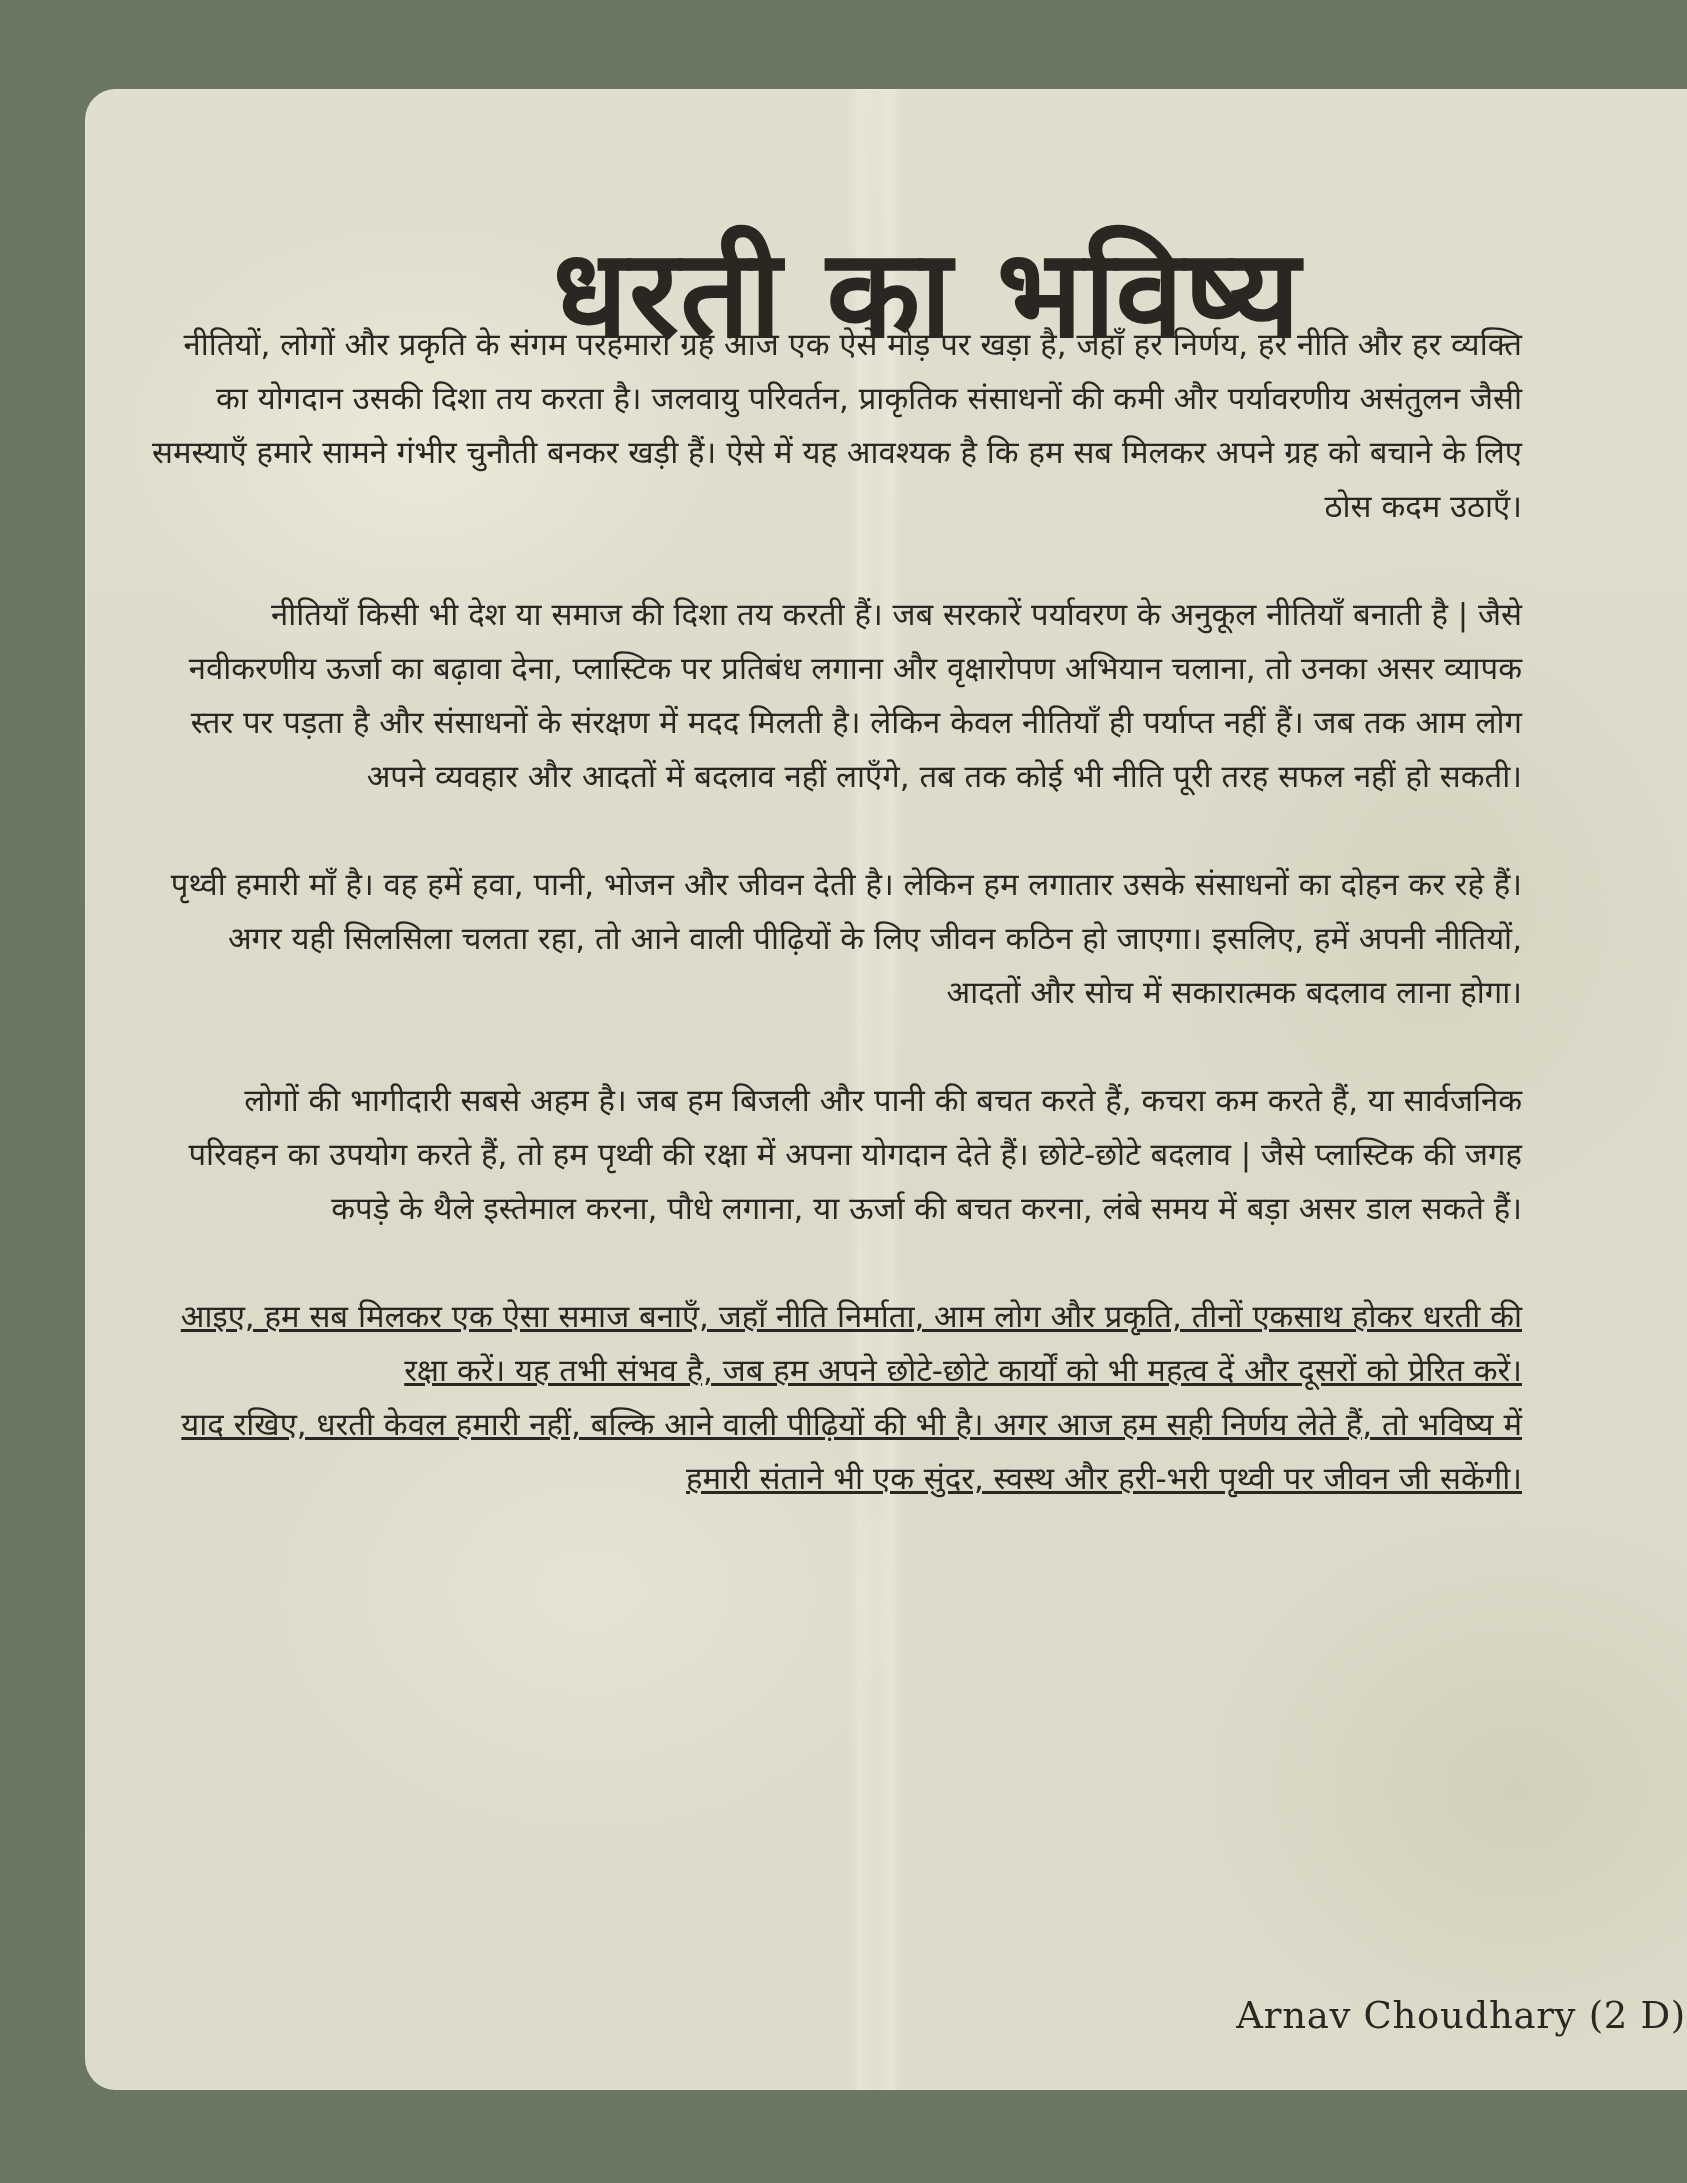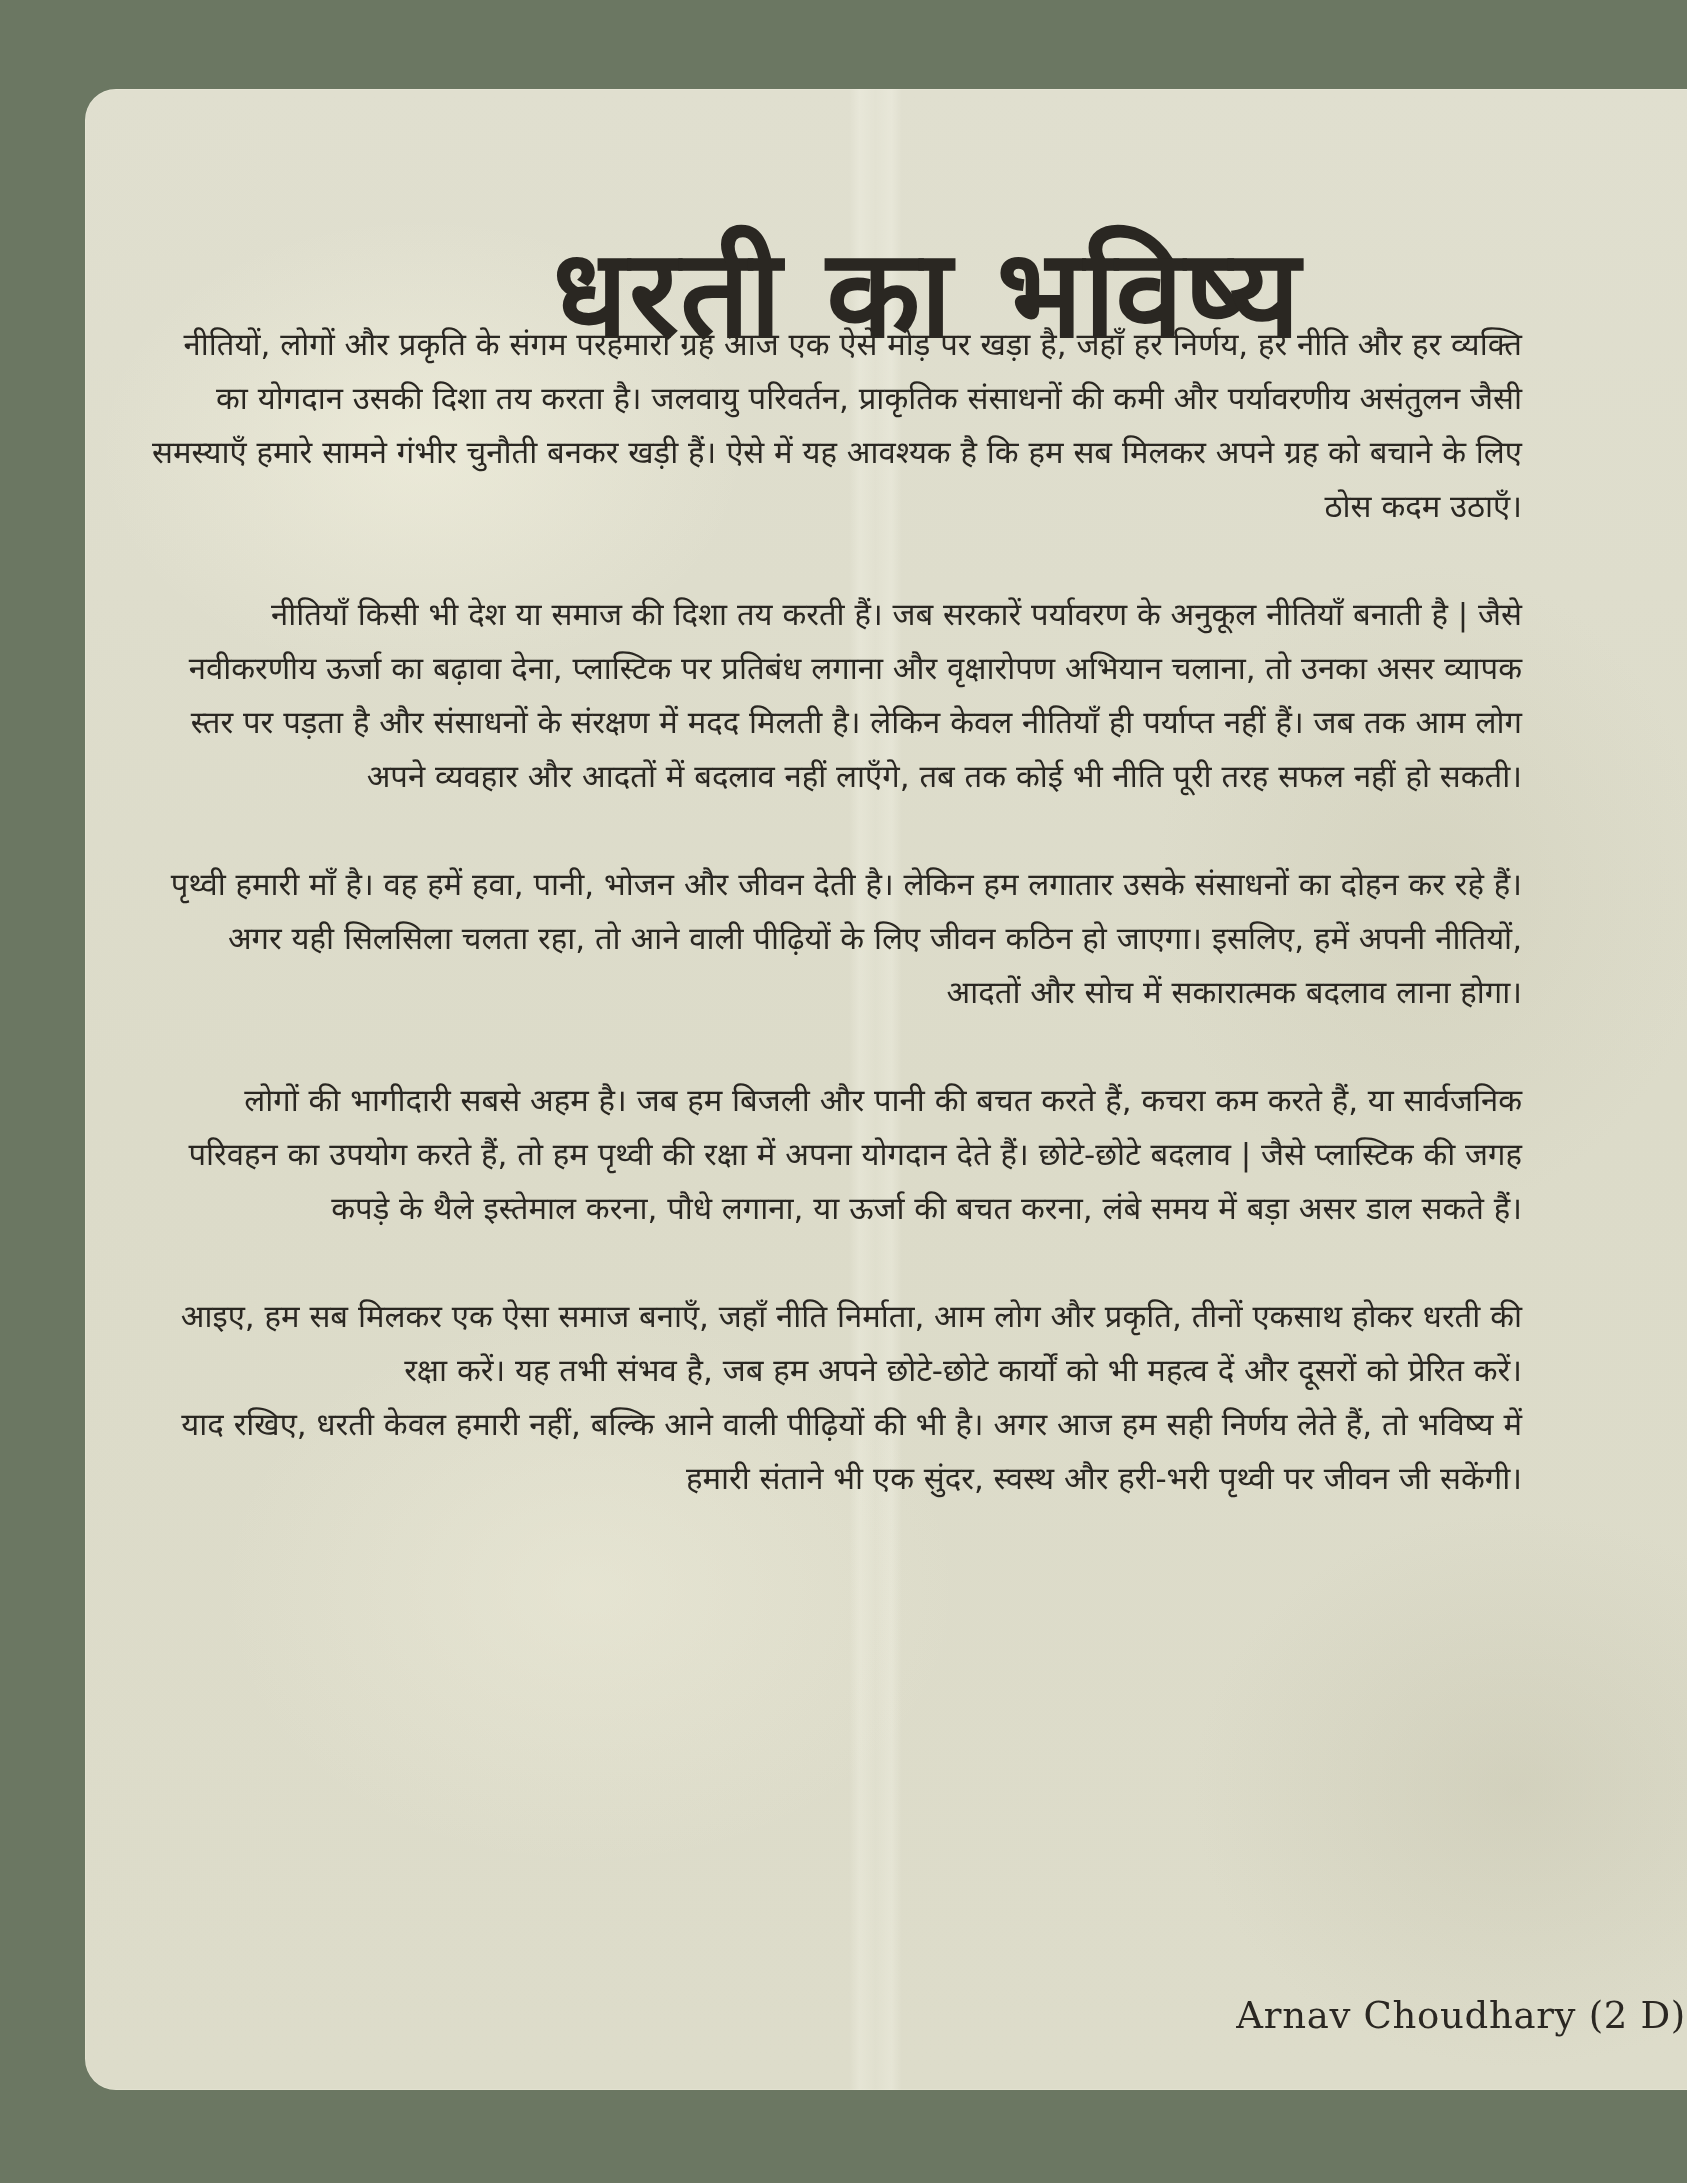--- a/index.html
+++ b/index.html
@@ -61,20 +61,21 @@
     color: #2a2722;
     font-family: "DejaVu Sans", sans-serif;
     font-size: 31px;
     line-height: 54px;
   }
   .para {
     margin: 0 0 54px 0;
   }
   .para.tight {
     margin: 0;
+    text-decoration: underline;
   }
   .signature {
     position: absolute;
     right: 83px;
     top: 1905px;
     font-family: "DejaVu Serif", serif;
     font-size: 37px;
     color: #2a2722;
     letter-spacing: 0.7px;
   }

